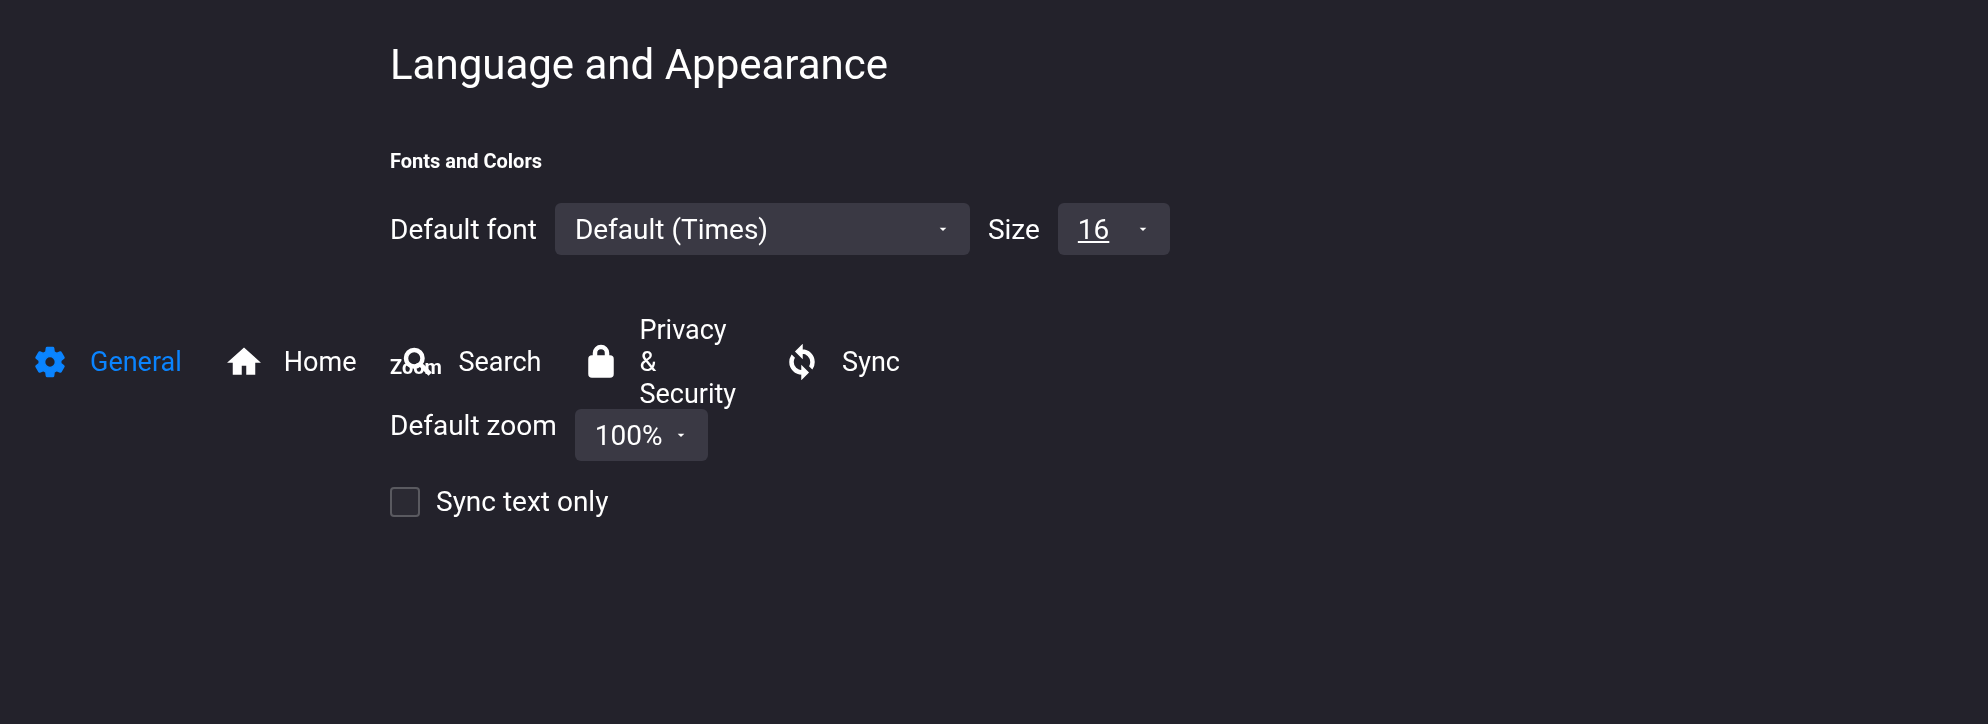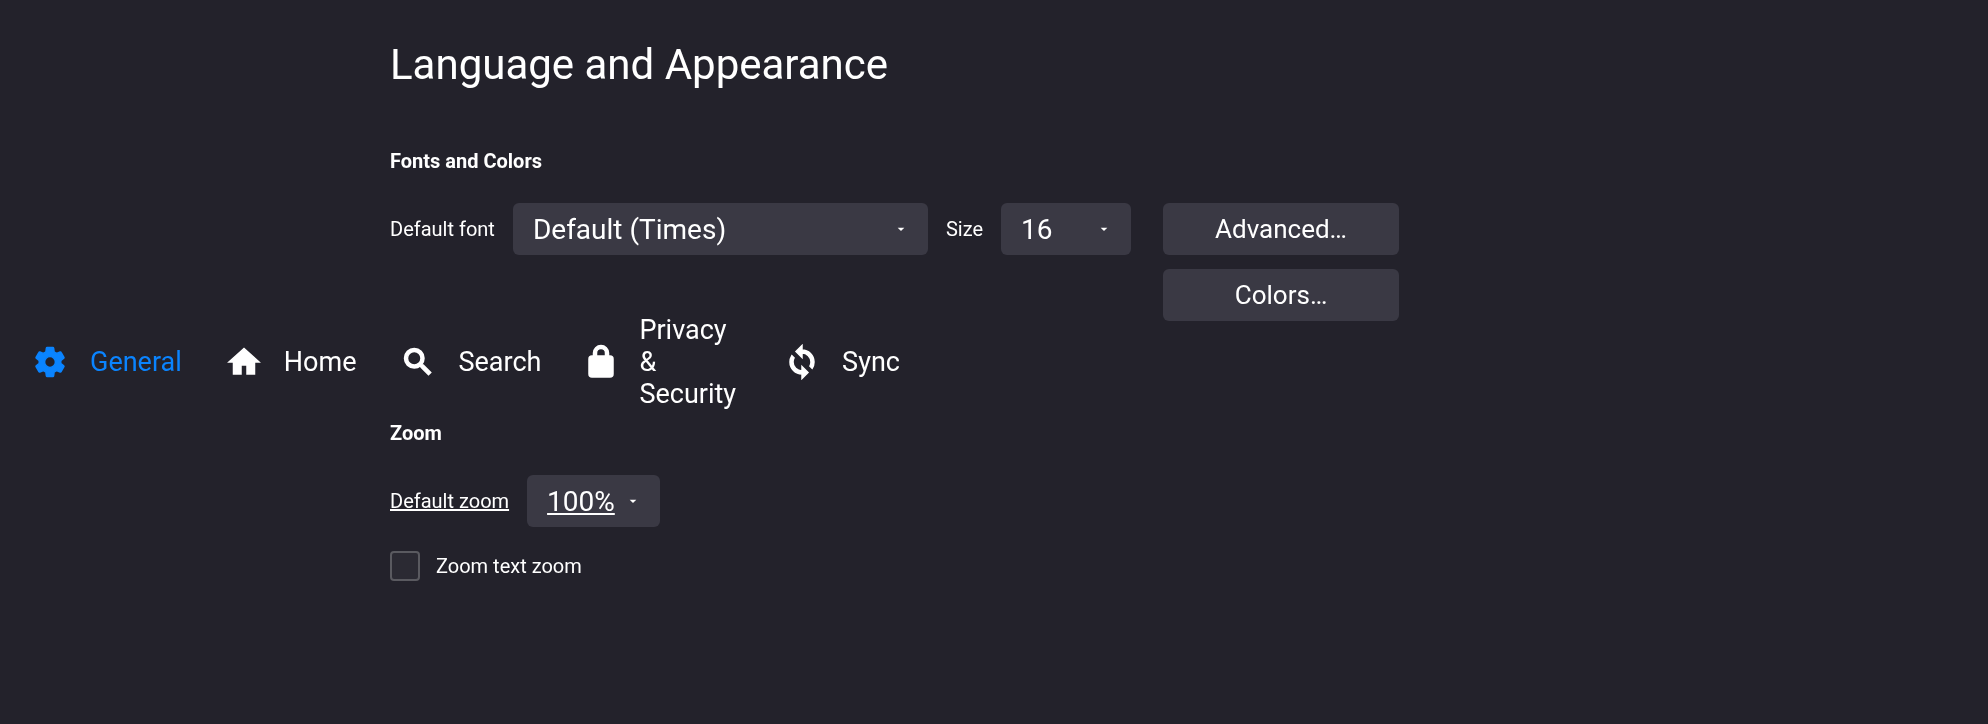--- a/index.html
+++ b/index.html
@@ -64,27 +64,26 @@
       color: #ffffff;
     }
     .subsection-title {
       font-size: 20px;
       font-weight: 700;
       margin-bottom: 30px;
       color: #ffffff;
     }
     .row {
       display: flex;
-      align-items: center;
+      align-items: flex-start;
       gap: 18px;
       margin-bottom: 18px;
-      text-decoration: underline;
     }
     .row-label {
-      font-size: 20px;
+      font-size: 28px;
       color: #ffffff;
       white-space: nowrap;
     }
     .select {
       background-color: #3a3944;
       border: none;
       border-radius: 6px;
       padding: 0 50px 0 20px;
       height: 52px;
       color: #ffffff;
@@ -108,21 +107,22 @@
     }
     .select .chevron svg {
       width: 16px;
       height: 16px;
       fill: #ffffff;
     }
     .select.font-select {
       width: 415px;
     }
     .select.size-select {
-      width: 130px;
+      width: 112px;
+      text-decoration: underline;
     }
     .select.zoom-select {
       width: 133px;
     }
     .button {
       background-color: #3a3944;
       border: none;
       border-radius: 6px;
       height: 52px;
       width: 236px;
@@ -230,37 +230,33 @@
       <span class="row-label">Size</span>
       <div class="select size-select">
         <span>16</span>
         <span class="chevron">
           <svg viewBox="0 0 24 24">
               <path d="M7 10l5 5 5-5z"></path>
             </svg>
         </span>
       </div>
     </div>
-    <div class="button-group">
-      <div class="button">Advanced…</div>
-      <div class="button">Colors…</div>
-    </div>
   </div>
 
   <h2 class="subsection-title">Zoom</h2>
 
   <div class="row">
     <span class="row-label">Default zoom</span>
     <div class="select zoom-select">
       <span>100%</span>
       <span class="chevron">
         <svg viewBox="0 0 24 24">
             <path d="M7 10l5 5 5-5z"></path>
           </svg>
       </span>
     </div>
   </div>
 
   <div class="checkbox-row">
     <div class="checkbox"></div>
-    <span class="row-label">Zoom text zoom</span>
+    <span class="row-label">Sync text only</span>
   </div>
 </div>
 
 </body></html>

